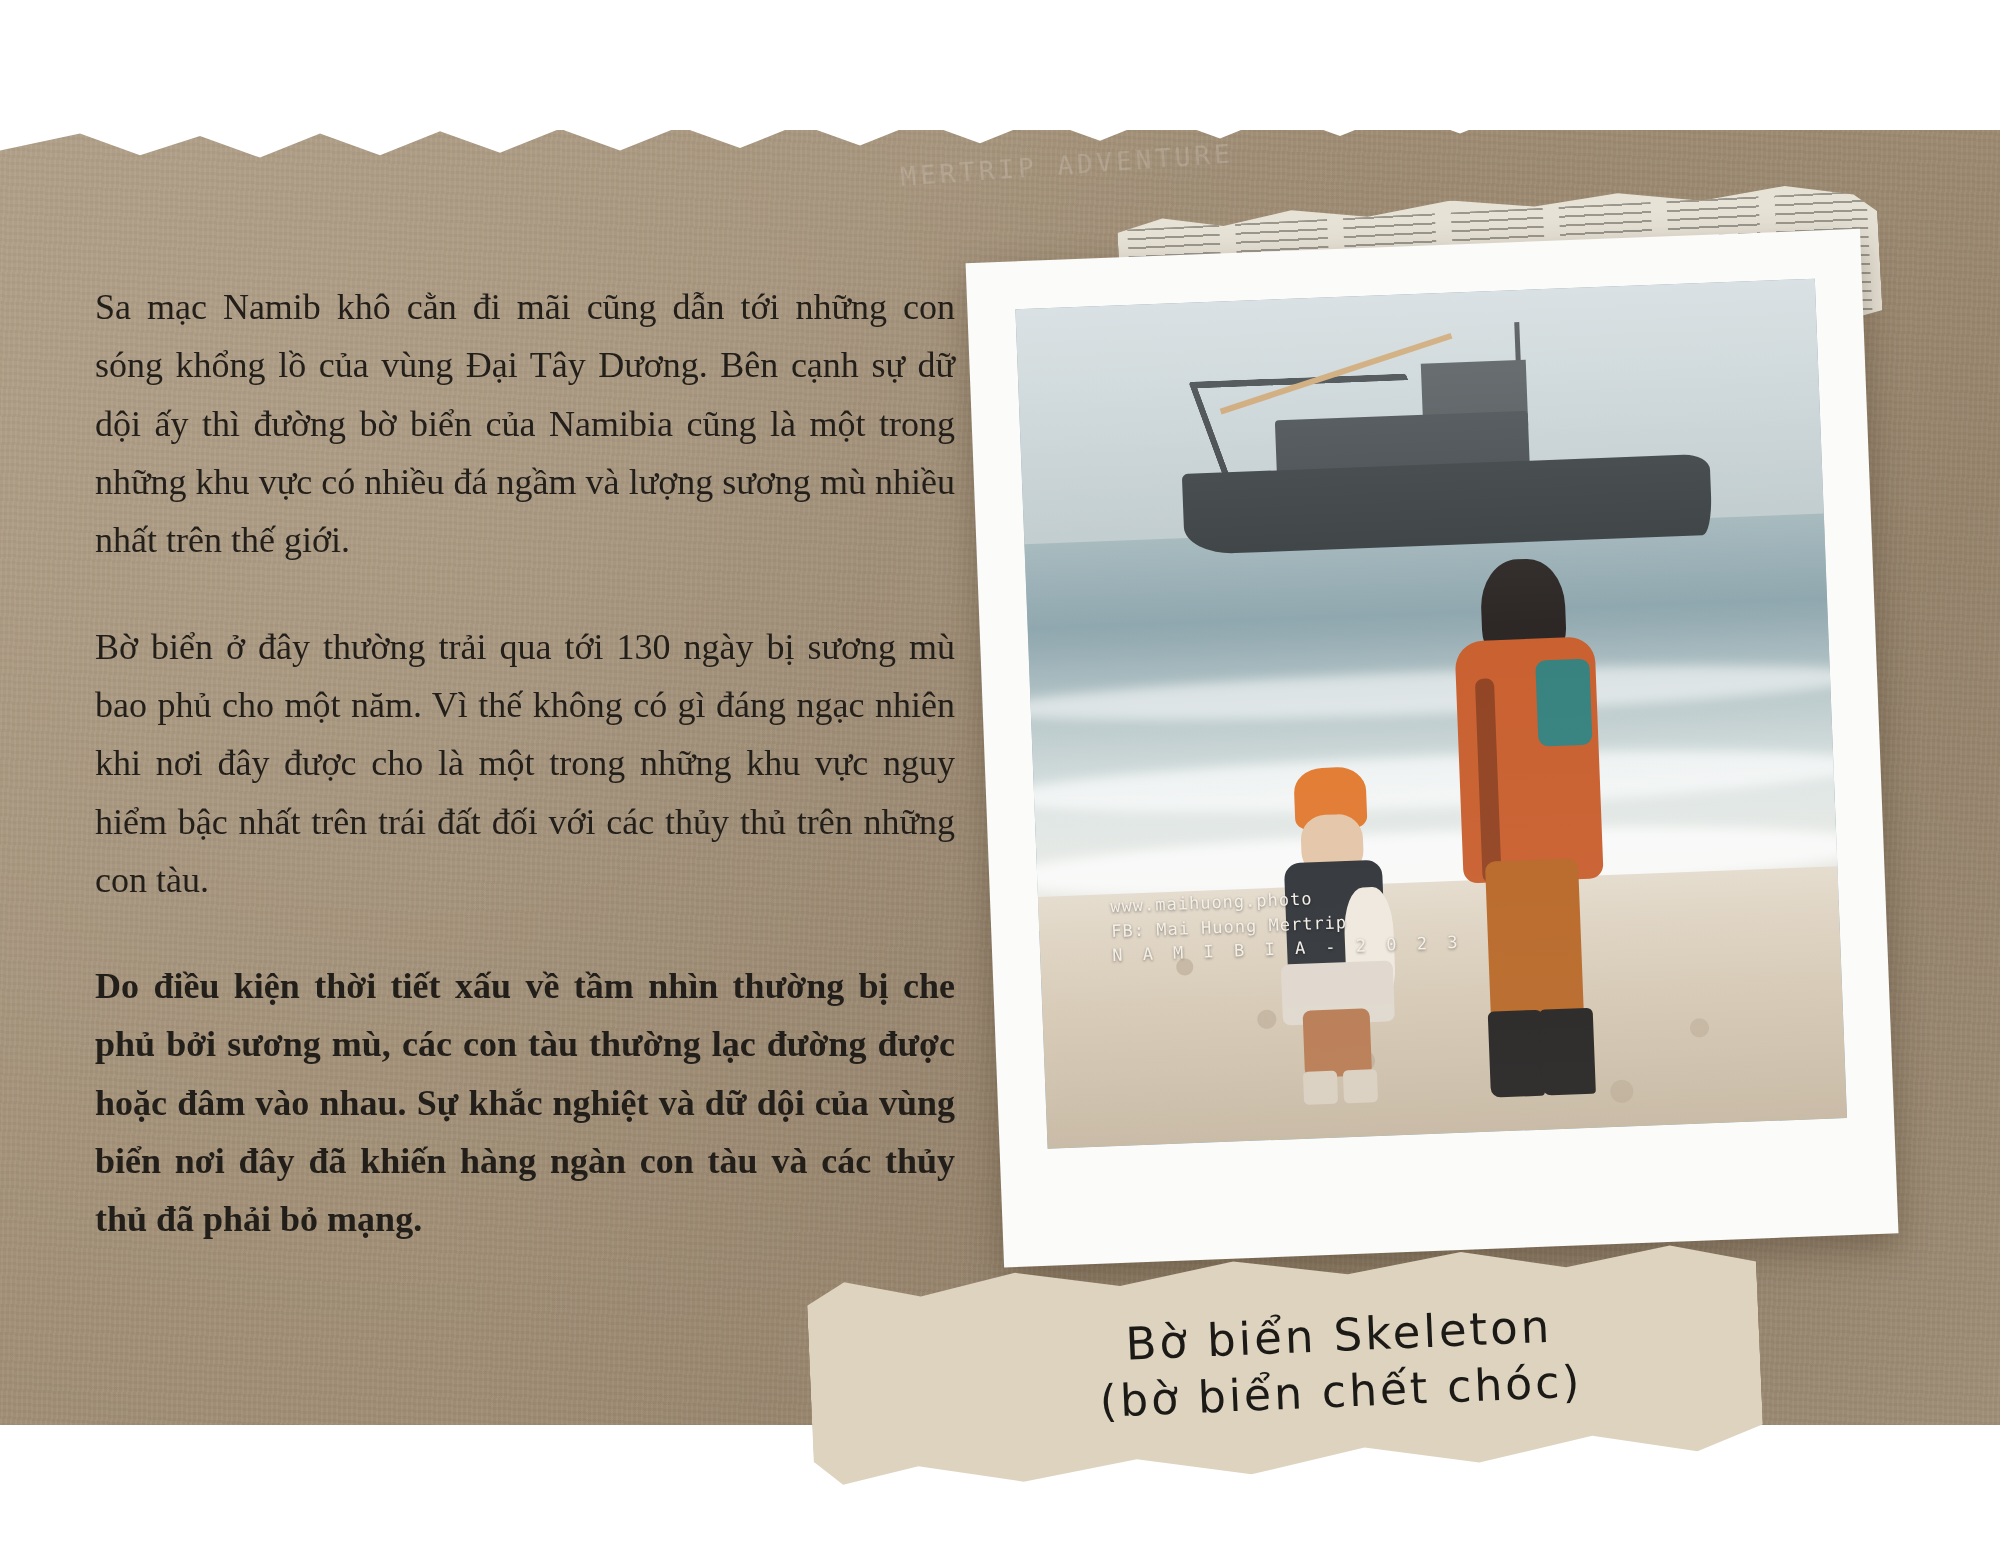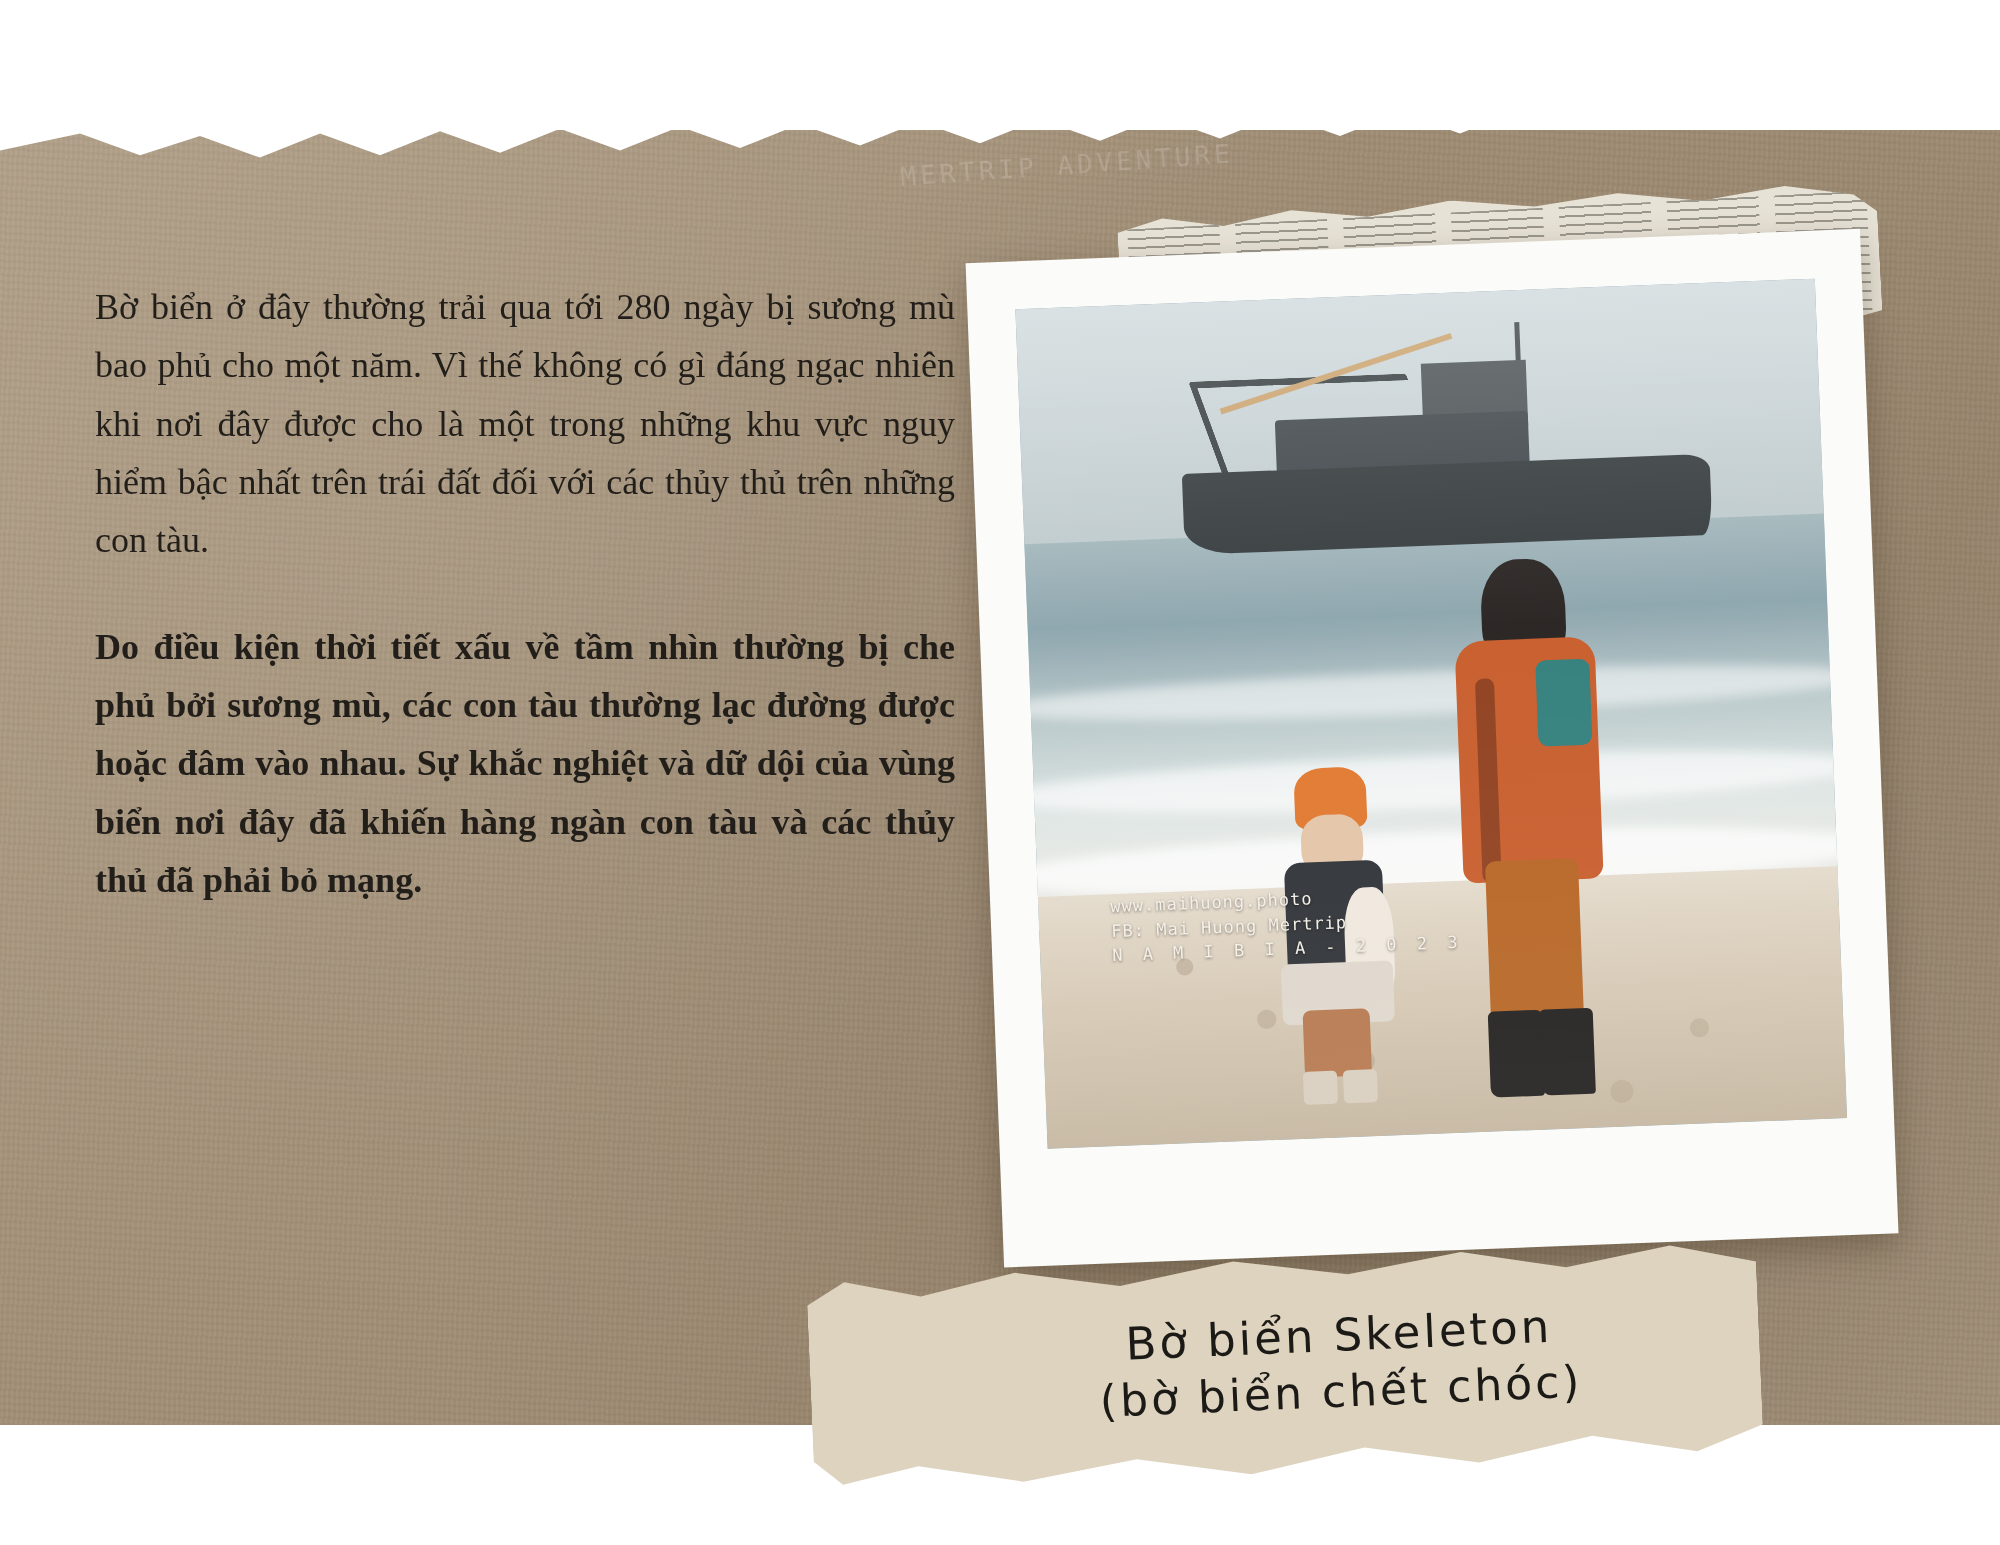--- a/index.html
+++ b/index.html
@@ -396,21 +396,22 @@
     </div>
     <div class="news-text" style="left:694px; top:44px;">w,</div>
     <div class="news-text" style="left:608px; top:54px;">ll w</div>
     <div class="news-text" style="left:612px; top:78px;">ed cl</div>
     <div class="news-text" style="left:520px; top:46px;">la</div>
     <div class="news-text" style="left:414px; top:42px;">po</div>
     <div class="news-text" style="left:310px; top:60px;">an ti</div>
   </div>
 
   <div class="article">
-    <p>Bờ biển ở đây thường trải qua tới 280 ngày bị sương mù bao phủ cho một năm. Vì thế không có gì đáng ngạc nhiên khi nơi đây được cho là một trong những khu vực nguy hiểm bậc nhất trên trái đất đối với các thủy thủ trên những con tàu.</p>
+    <p>Sa mạc Namib khô cằn đi mãi cũng dẫn tới những con sóng khổng lồ của vùng Đại Tây Dương. Bên cạnh sự dữ dội ấy thì đường bờ biển của Namibia cũng là một trong những khu vực có nhiều đá ngầm và lượng sương mù nhiều nhất trên thế giới.</p>
+    <p>Bờ biển ở đây thường trải qua tới 130 ngày bị sương mù bao phủ cho một năm. Vì thế không có gì đáng ngạc nhiên khi nơi đây được cho là một trong những khu vực nguy hiểm bậc nhất trên trái đất đối với các thủy thủ trên những con tàu.</p>
     <p>Do điều kiện thời tiết xấu về tầm nhìn thường bị che phủ bởi sương mù, các con tàu thường lạc đường được hoặc đâm vào nhau. Sự khắc nghiệt và dữ dội của vùng biển nơi đây đã khiến hàng ngàn con tàu và các thủy thủ đã phải bỏ mạng.</p>
   </div>
 
   <div class="photo-wrap">
     <div class="polaroid">
       <div class="photo">
         <div class="sky"></div>
         <div class="sea"></div>
         <div class="surf1"></div>
         <div class="surf2"></div>

